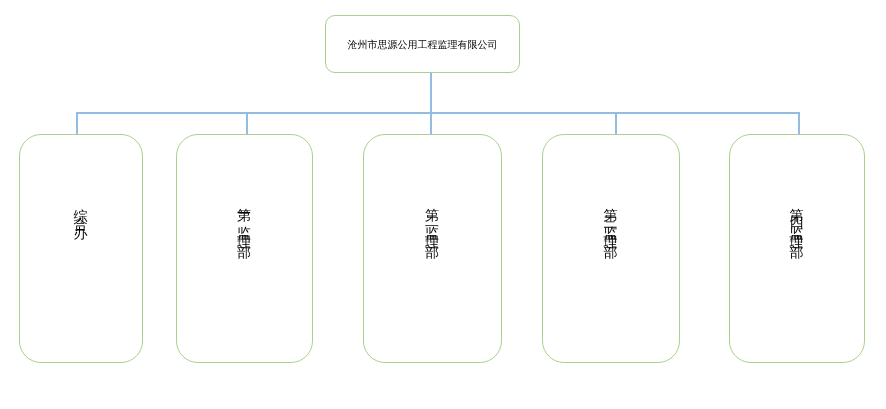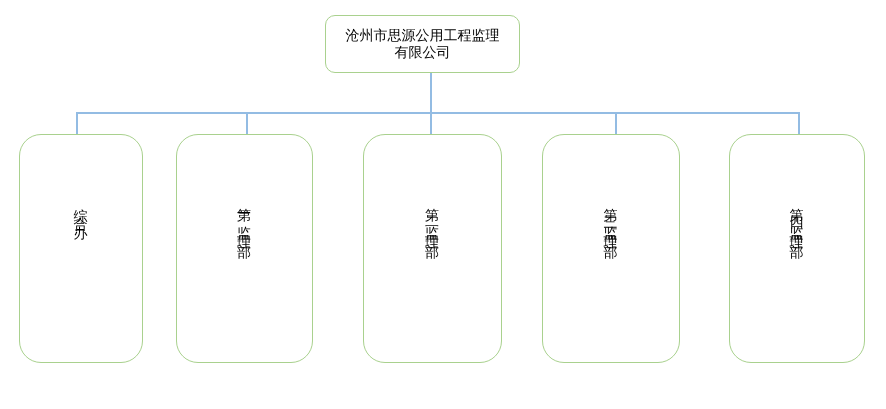--- a/index.html
+++ b/index.html
@@ -25,22 +25,22 @@
     width: 195px;
     height: 58px;
     border-radius: 10px;
     display: flex;
     align-items: center;
     justify-content: center;
   }
   .root-label {
     width: 160px;
     text-align: center;
-    font-size: 14px;
-    line-height: 17px;
+    font-size: 10px;
+    line-height: 27px;
     color: #000000;
     word-break: break-all;
   }
   .dept-box {
     top: 134px;
     height: 229px;
     border-radius: 22px;
   }
   .dept-label {
     position: absolute;

